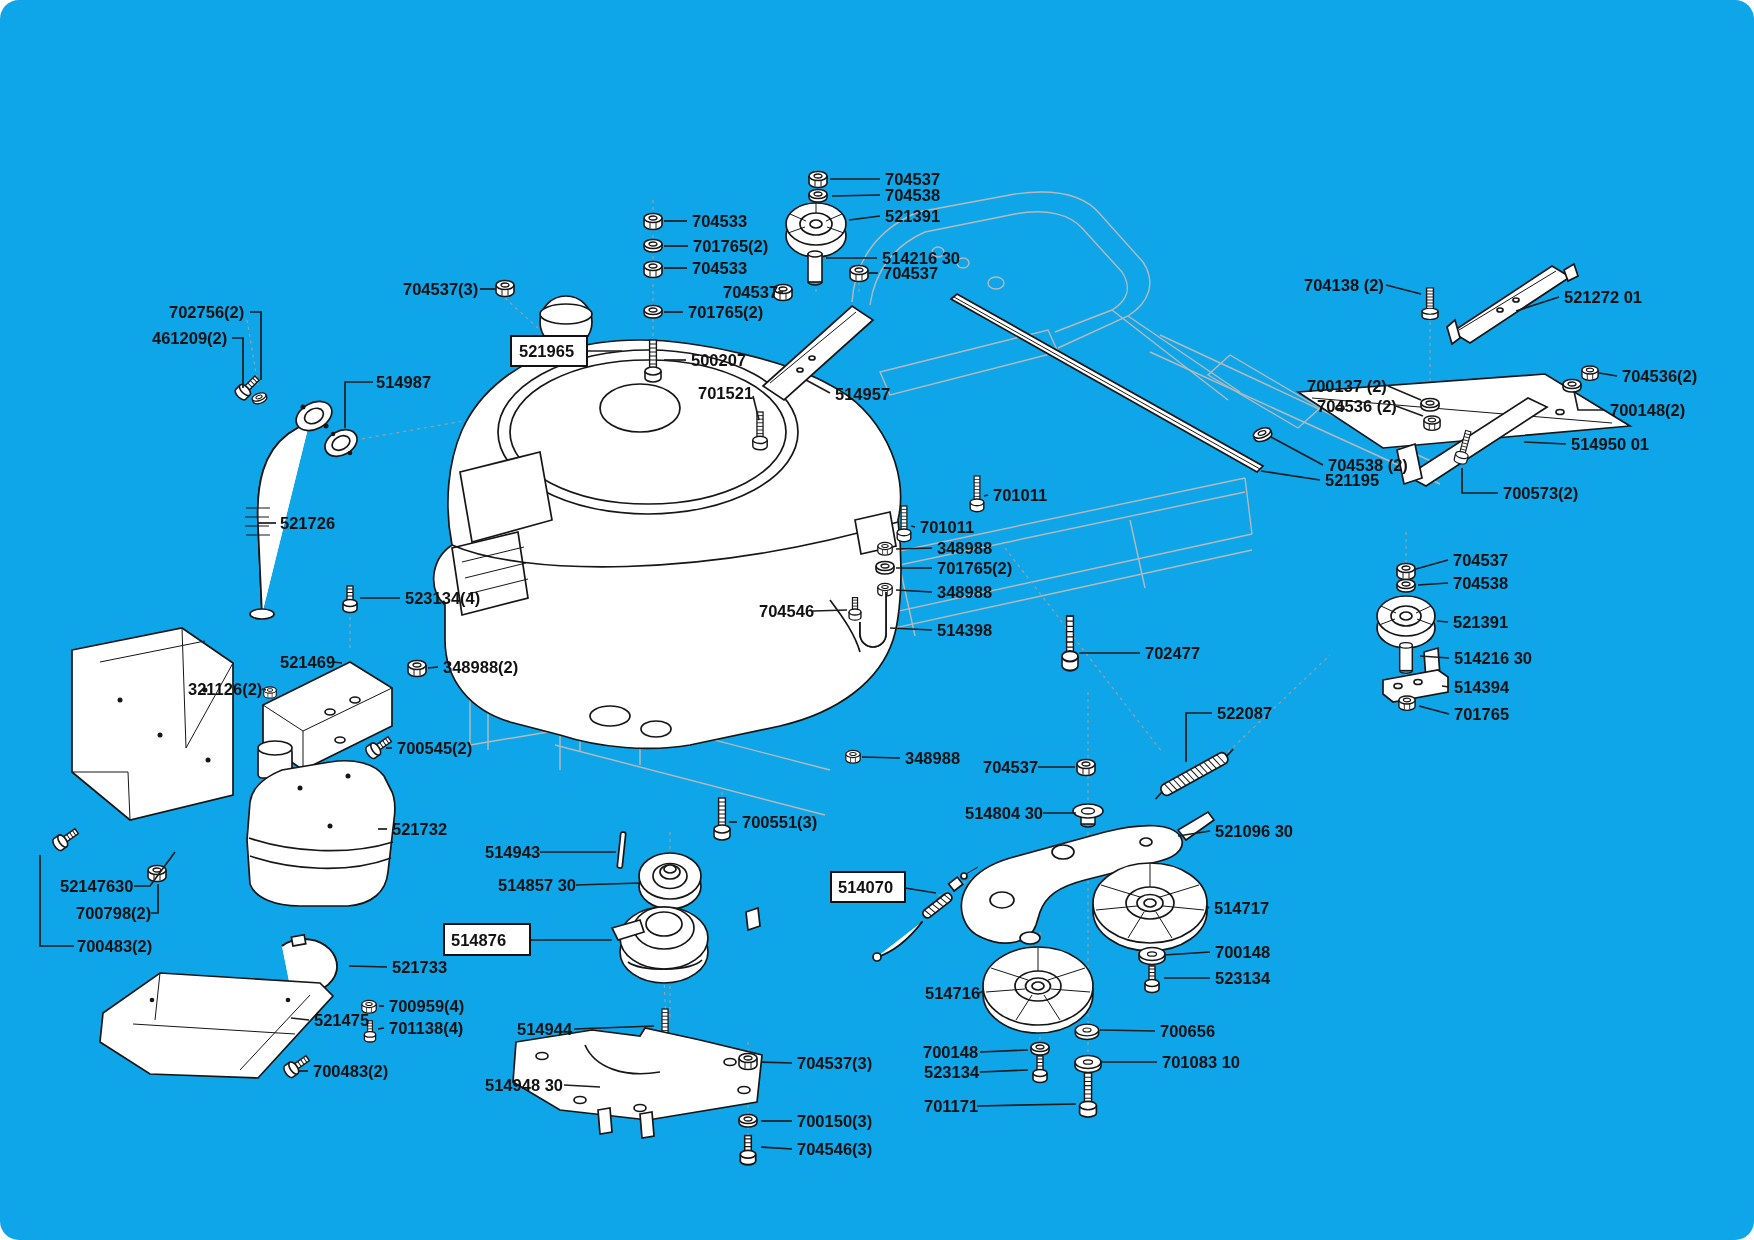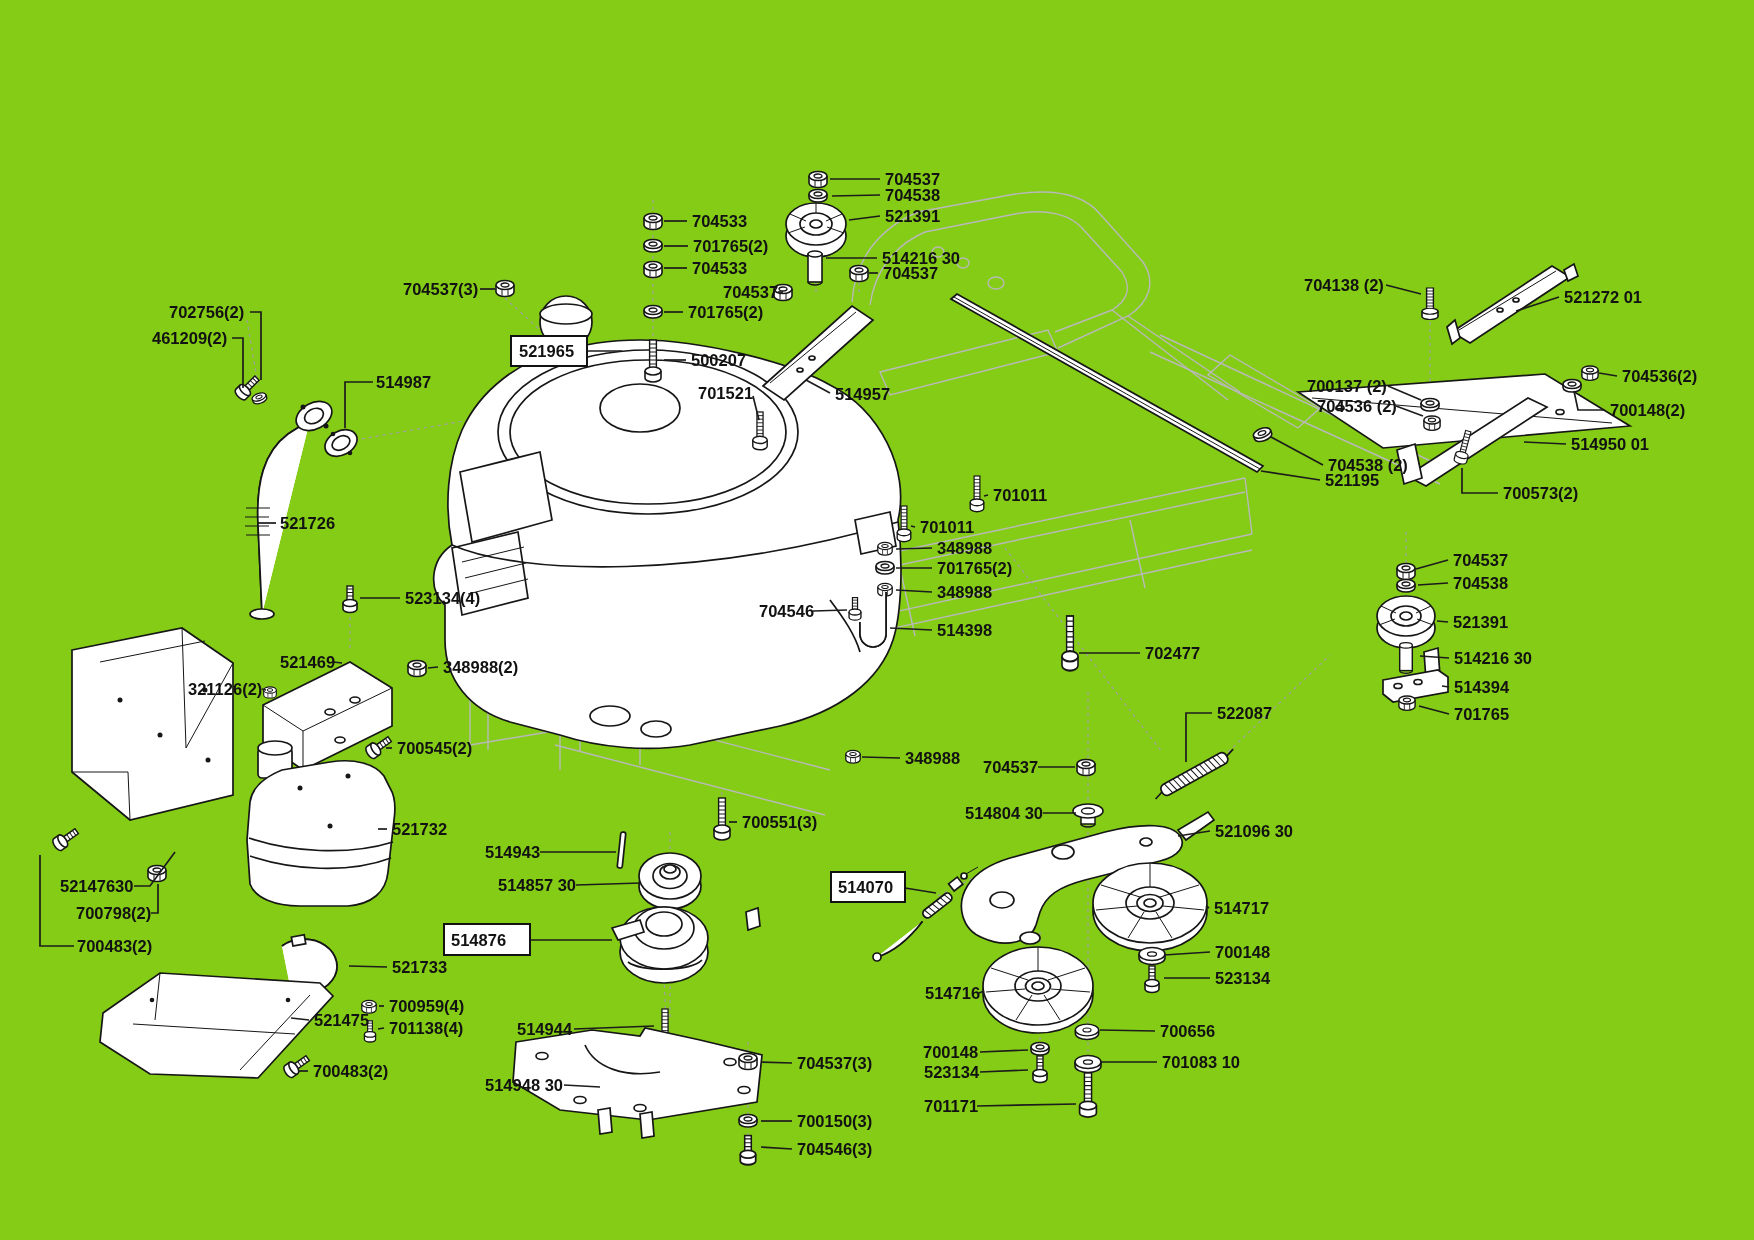--- a/index.html
+++ b/index.html
@@ -1,17 +1,17 @@
 <!DOCTYPE html>
 <html><head>
 <meta charset="utf-8">
 <style>
   html,body{margin:0;padding:0;background:#ffffff;}
   body{width:1754px;height:1240px;overflow:hidden;font-family:"Liberation Sans",sans-serif;}
-  #stage{position:relative;width:1754px;height:1240px;background:#84cc16;}
+  #stage{position:relative;width:1754px;height:1240px;background:#0ea5e9;border-radius:19px;}
   svg{display:block;}
   
   .labels text{font-family:"Liberation Sans",sans-serif;font-weight:bold;font-size:16.5px;fill:#121212;}
   .leader{fill:none;stroke:#1c1c1c;stroke-width:1.7px;}
   .label-box{fill:#ffffff;stroke:#121212;stroke-width:2px;}
   
   .ghost path,.ghost line,.ghost ellipse,.ghost polygon,.ghost rect{stroke:#b9b9b9;fill:none;stroke-width:1.4px;}
   
   .dash line,.dash path{stroke:#9f9f9f;stroke-width:1.2px;fill:none;stroke-dasharray:3 4;}
   

